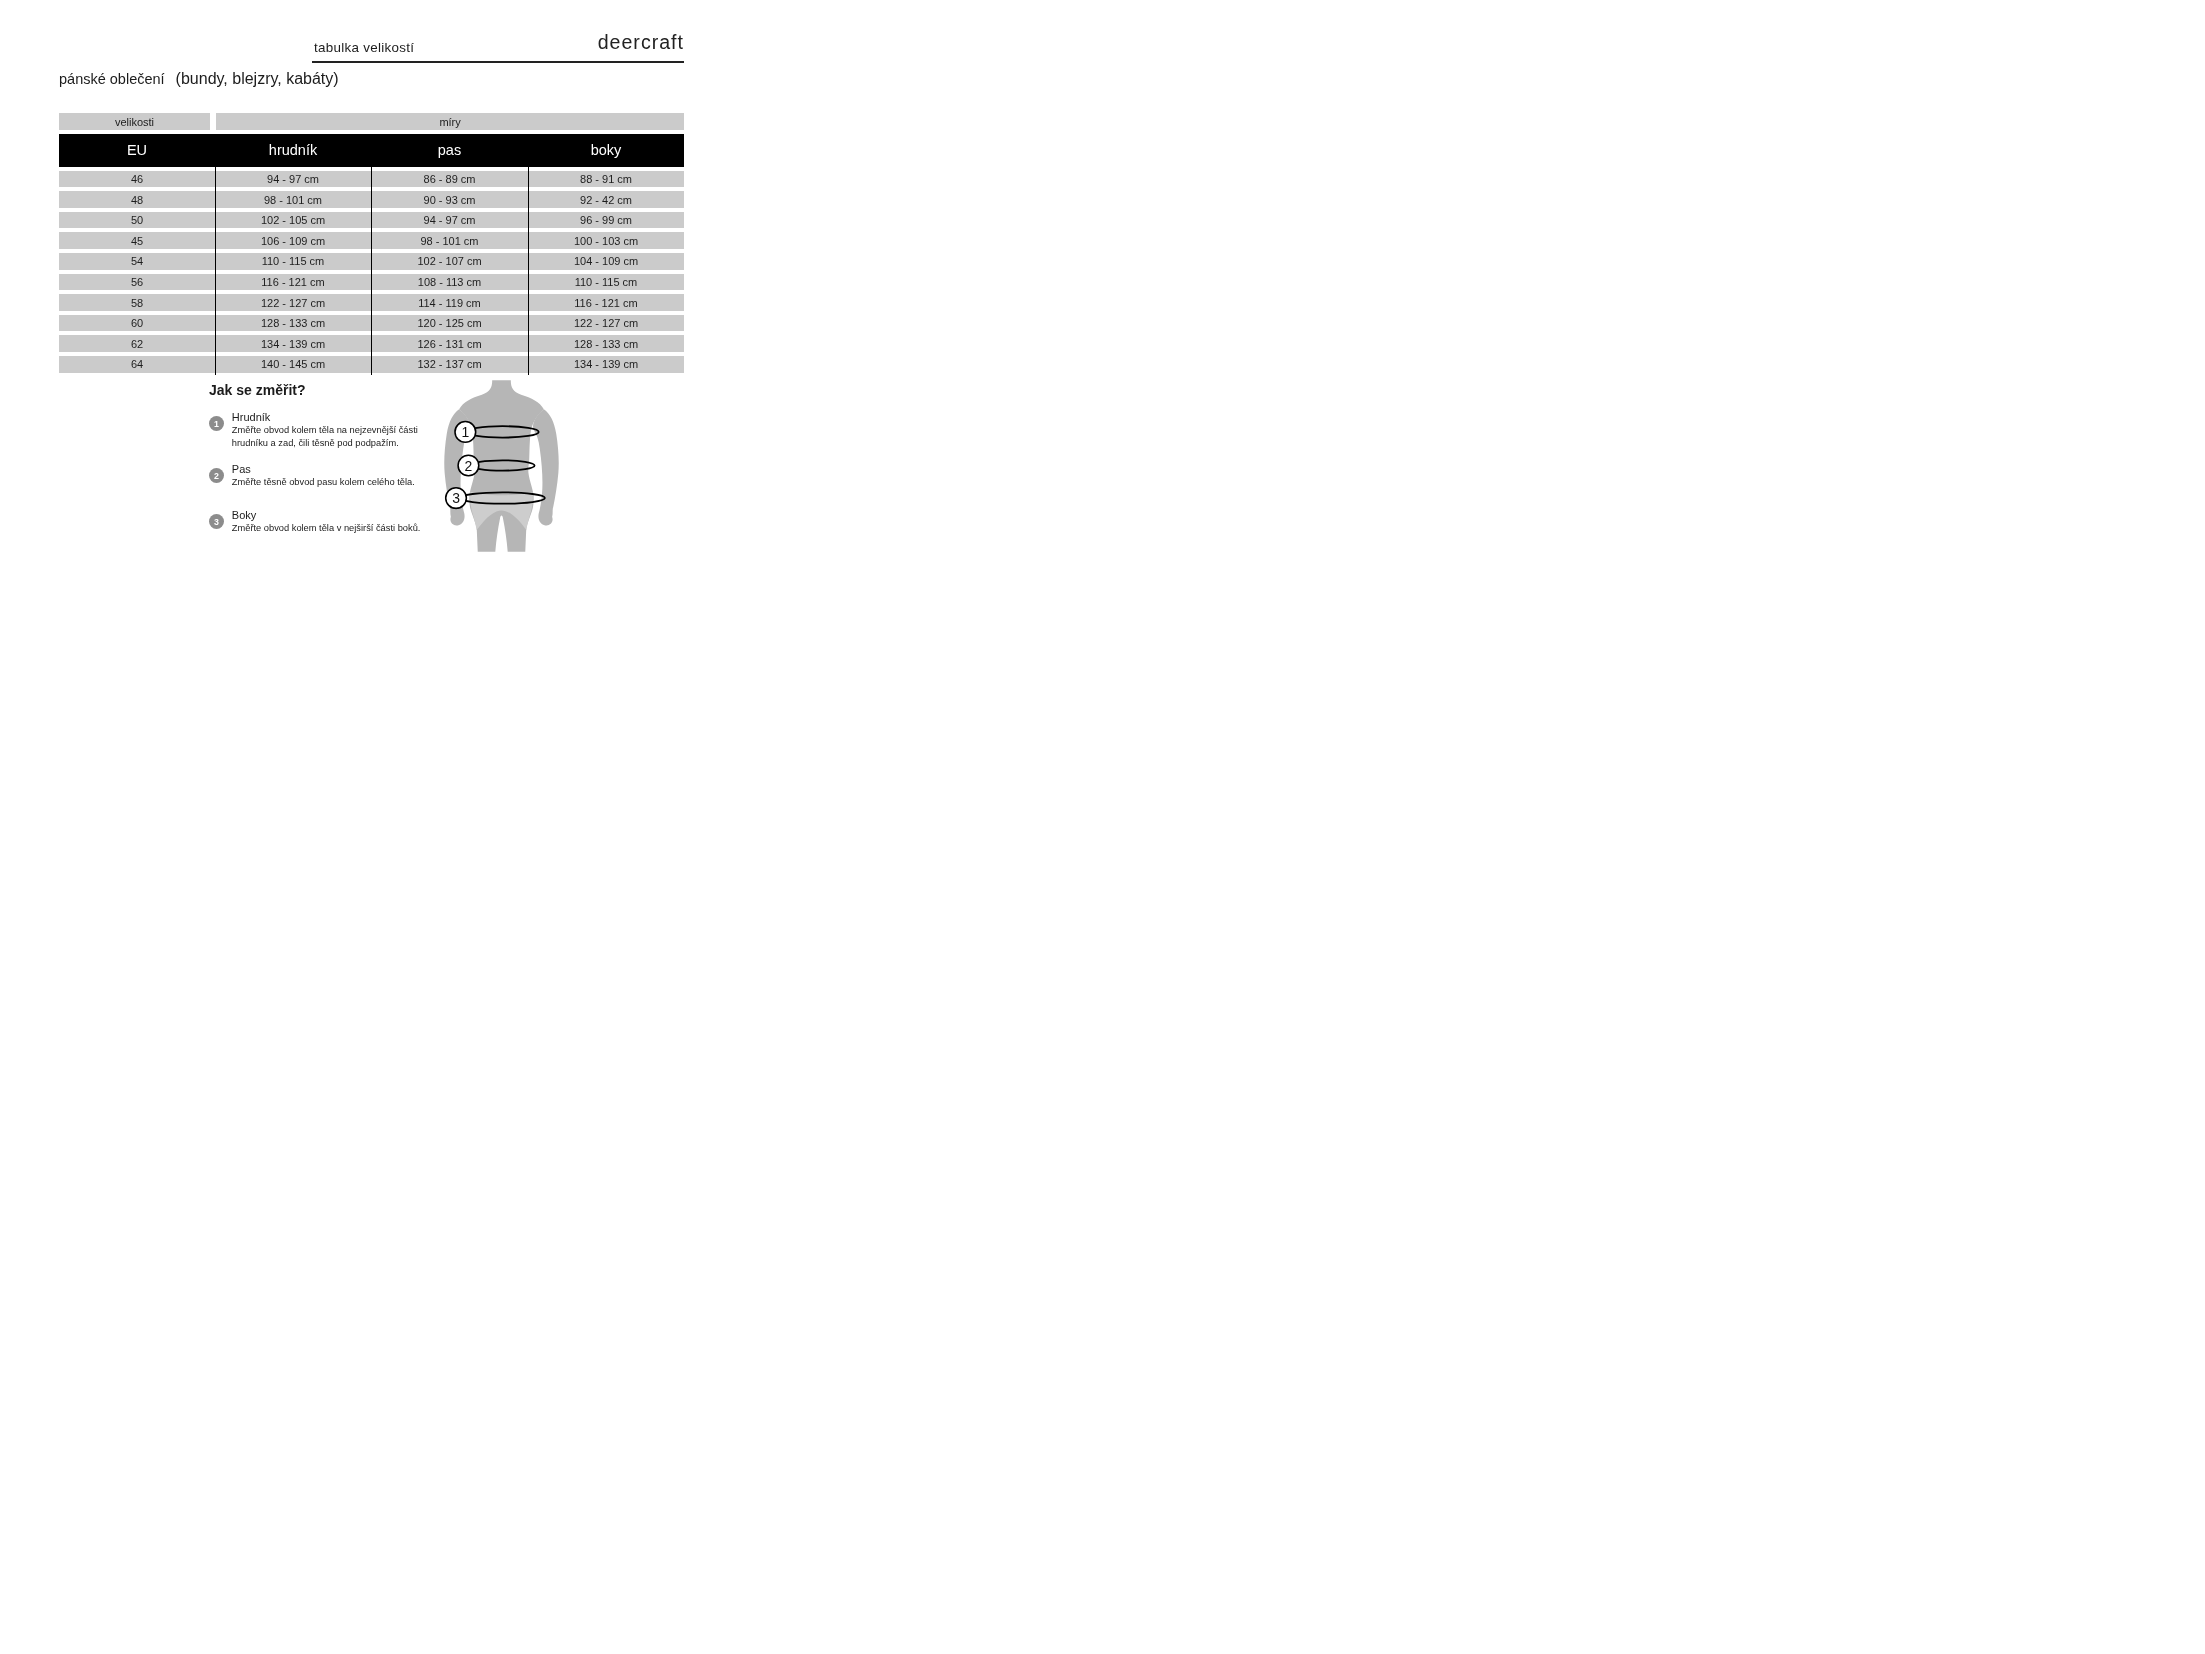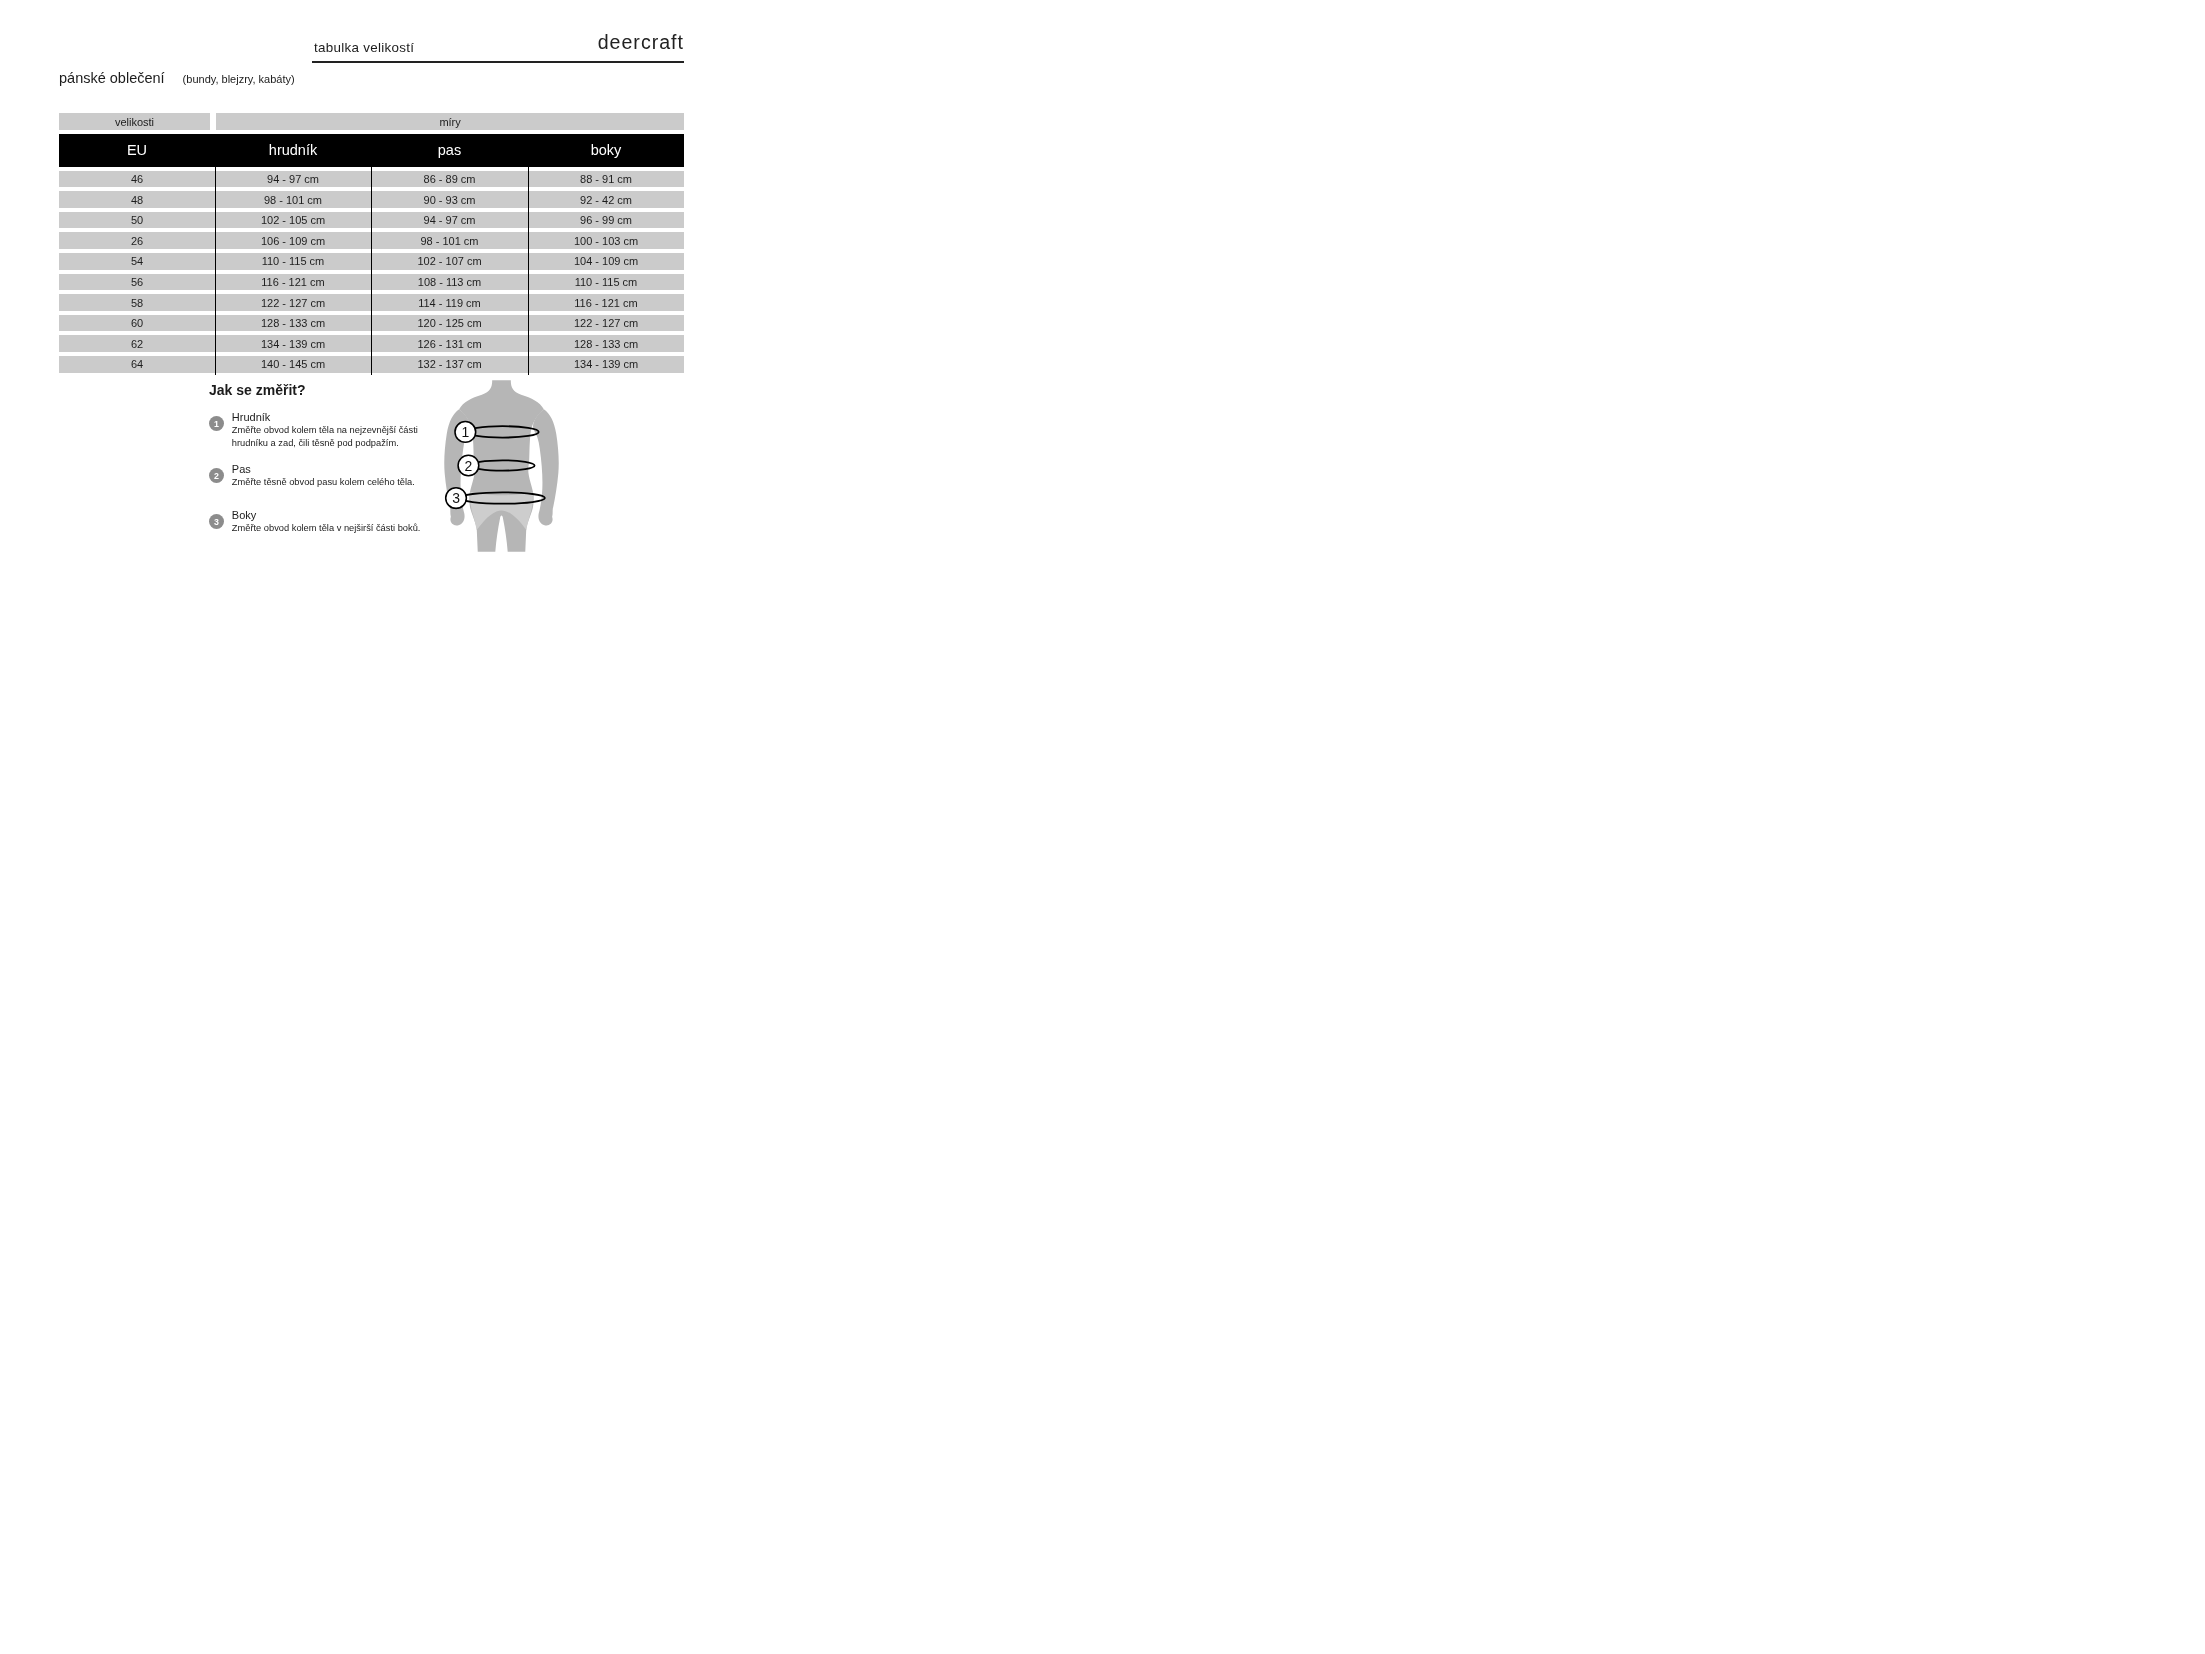--- a/index.html
+++ b/index.html
@@ -6,21 +6,21 @@
   .page{
     position:relative;width:735px;height:552px;background:#ffffff;overflow:hidden;
     font-family:"Liberation Sans", sans-serif;color:#1c1c1c;
   }
   
   .header-title{position:absolute;left:314px;top:40px;font-size:13.4px;letter-spacing:0.3px;}
   .brand{position:absolute;right:51px;top:31px;font-size:19.6px;font-weight:300;letter-spacing:1px;color:#222;}
   .header-rule{position:absolute;left:312px;top:61px;width:372px;height:1.6px;background:#222;}
   .subtitle{position:absolute;left:59px;top:70px;white-space:nowrap;}
   .subtitle .main{font-size:14.5px;text-align:center;}
-  .subtitle .note{font-size:11px;margin-left:18px;}
+  .subtitle .note{font-size:16px;margin-left:11px;}
   
   .size-table{position:absolute;left:59px;top:113px;width:625px;}
   .band-row{display:flex;height:17px;margin-bottom:3.6px;}
   .band-cell{background:#cbcbcb;display:flex;align-items:center;justify-content:center;font-size:11px;}
   .band-sizes{width:151px;margin-right:6.2px;}
   .band-measures{flex:1;}
   .col-header{display:flex;height:33px;background:#000000;}
   .col-header .hcell{display:flex;align-items:center;justify-content:center;color:#ffffff;font-size:14.5px;}
   .hcell.c1{width:156px;} .hcell.c2{width:156px;} .hcell.c3{width:157px;} .hcell.c4{flex:1;}
   .trow{display:flex;height:16.5px;margin-top:4.1px;background:#cbcbcb;}
@@ -84,21 +84,21 @@
       <div class="tcell c3">90 - 93 cm</div>
       <div class="tcell c4">92 - 42 cm</div>
     </div>
     <div class="trow">
       <div class="tcell c1">50</div>
       <div class="tcell c2">102 - 105 cm</div>
       <div class="tcell c3">94 - 97 cm</div>
       <div class="tcell c4">96 - 99 cm</div>
     </div>
     <div class="trow">
-      <div class="tcell c1">26</div>
+      <div class="tcell c1">45</div>
       <div class="tcell c2">106 - 109 cm</div>
       <div class="tcell c3">98 - 101 cm</div>
       <div class="tcell c4">100 - 103 cm</div>
     </div>
     <div class="trow">
       <div class="tcell c1">54</div>
       <div class="tcell c2">110 - 115 cm</div>
       <div class="tcell c3">102 - 107 cm</div>
       <div class="tcell c4">104 - 109 cm</div>
     </div>

